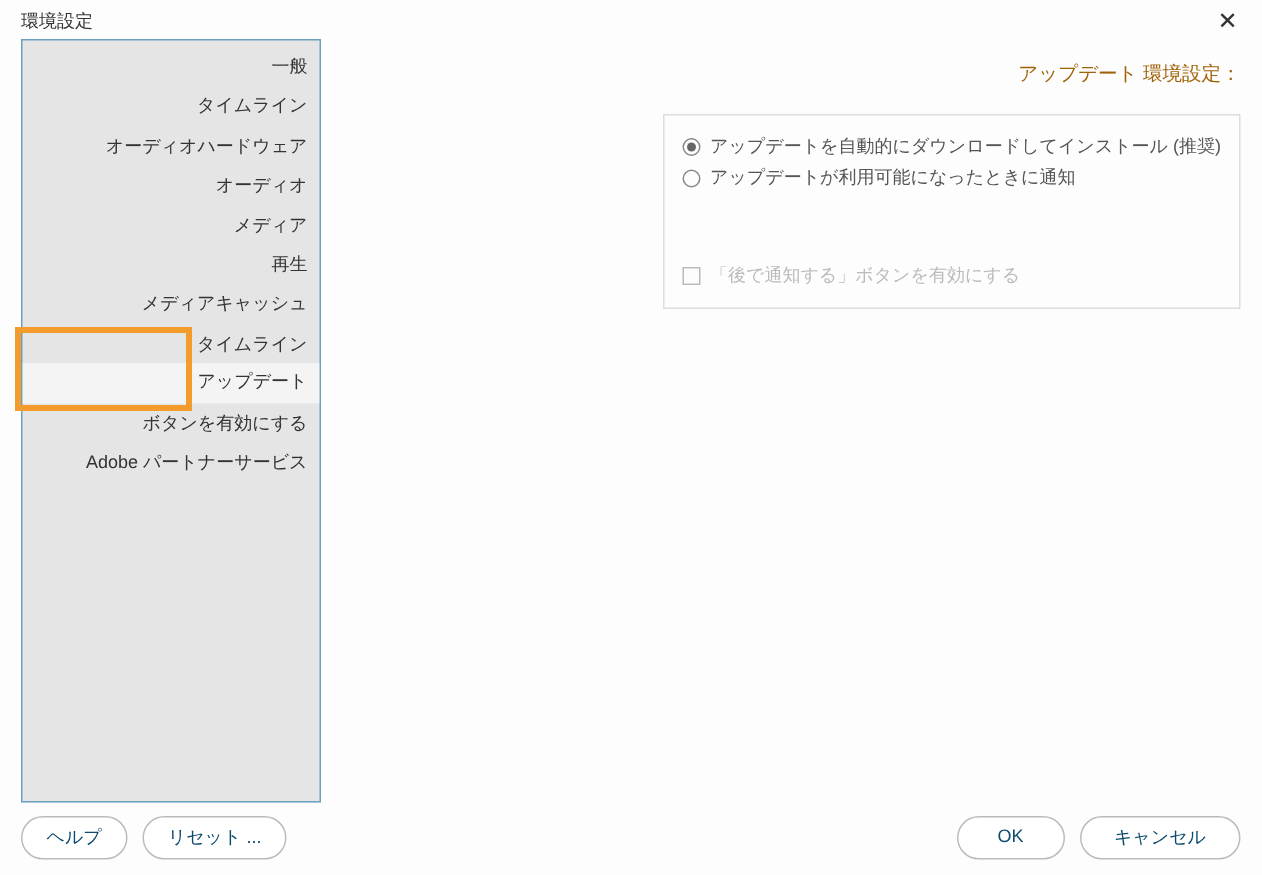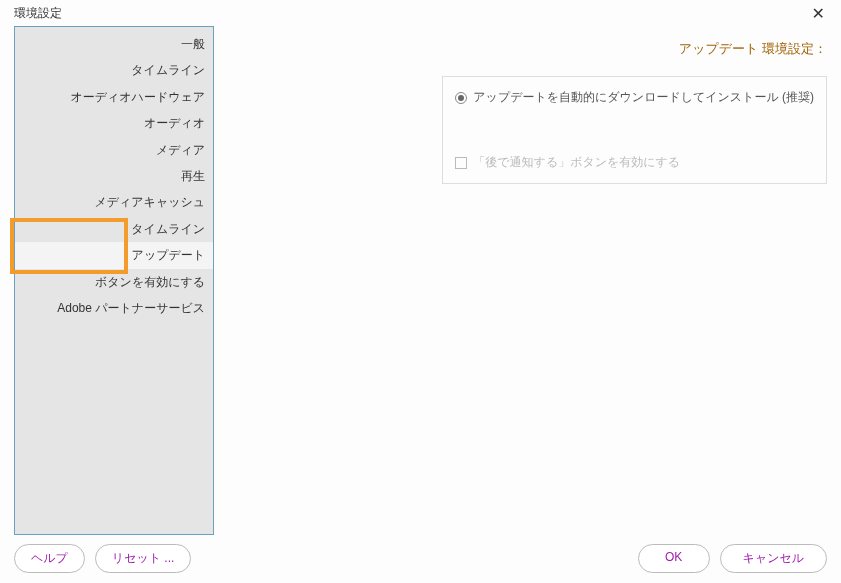--- a/index.html
+++ b/index.html
@@ -45,20 +45,21 @@
   }
   .sidebar-item {
     padding: 3px 8px;
     cursor: pointer;
     color: #333;
     line-height: 1.7;
     white-space: nowrap;
   }
   .sidebar-item.selected {
     background: #f4f4f5;
+    font-family: Liberation Mono, monospace;
   }
   .highlight-box {
     position: absolute;
     border: 4px solid #f39c2c;
     left: -4px;
     top: 192px;
     width: 118px;
     height: 56px;
     pointer-events: none;
     z-index: 10;
@@ -119,21 +120,21 @@
   .footer-left, .footer-right {
     display: flex;
     gap: 10px;
   }
   .btn {
     border: 1px solid #bbb;
     border-radius: 16px;
     background: #fff;
     padding: 5px 22px;
     font-size: 12px;
-    color: #a21caf;
+    color: #0c4a6e;
     cursor: pointer;
     min-width: 72px;
     text-align: center;
   }
   .btn.small { min-width: 60px; padding: 5px 16px; }
 </style>
 </head>
 <body>
 
 <div class="titlebar">
@@ -157,20 +158,24 @@
     <div class="sidebar-item"><span>Adobe パートナーサービス</span></div>
   </div>
 
   <div class="main">
     <div class="section-title">アップデート 環境設定：</div>
     <div class="option-group">
       <div class="option-row">
         <span class="radio checked"></span>
         <span>アップデートを自動的にダウンロードしてインストール (推奨)</span>
       </div>
+      <div class="option-row">
+        <span class="radio"></span>
+        <span>アップデートが利用可能になったときに通知</span>
+      </div>
       <div class="option-row disabled">
         <span class="checkbox"></span>
         <span>「後で通知する」ボタンを有効にする</span>
       </div>
     </div>
   </div>
 </div>
 
 <div class="footer">
   <div class="footer-left">

